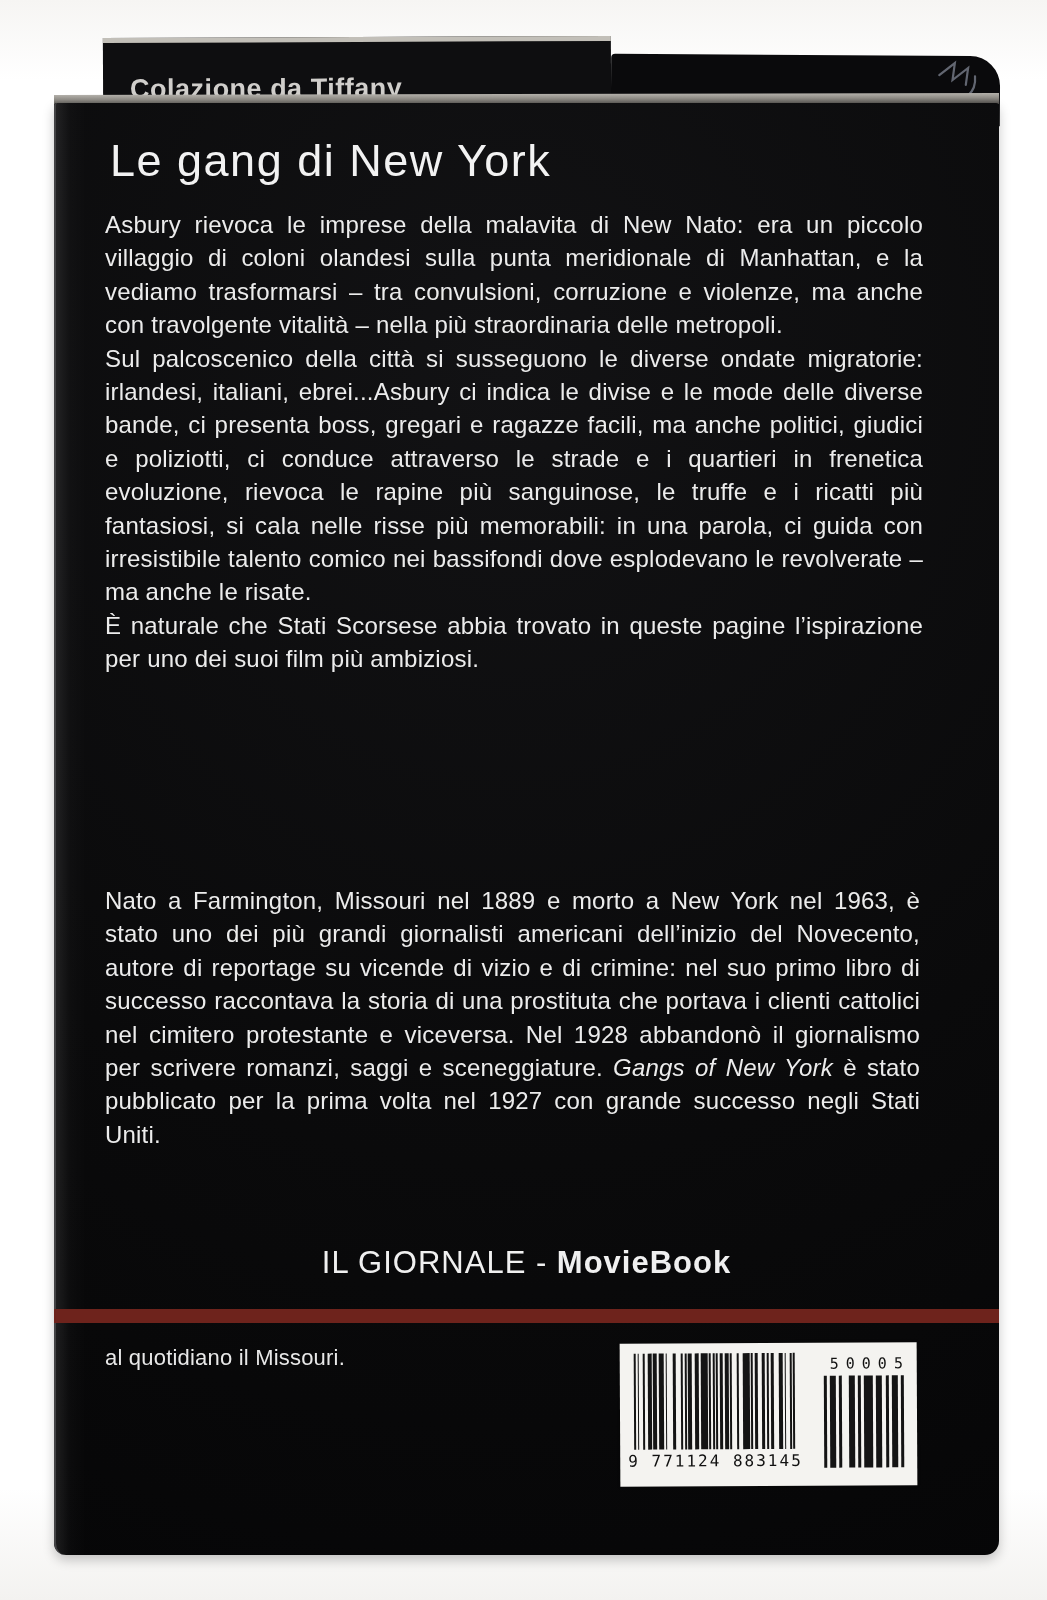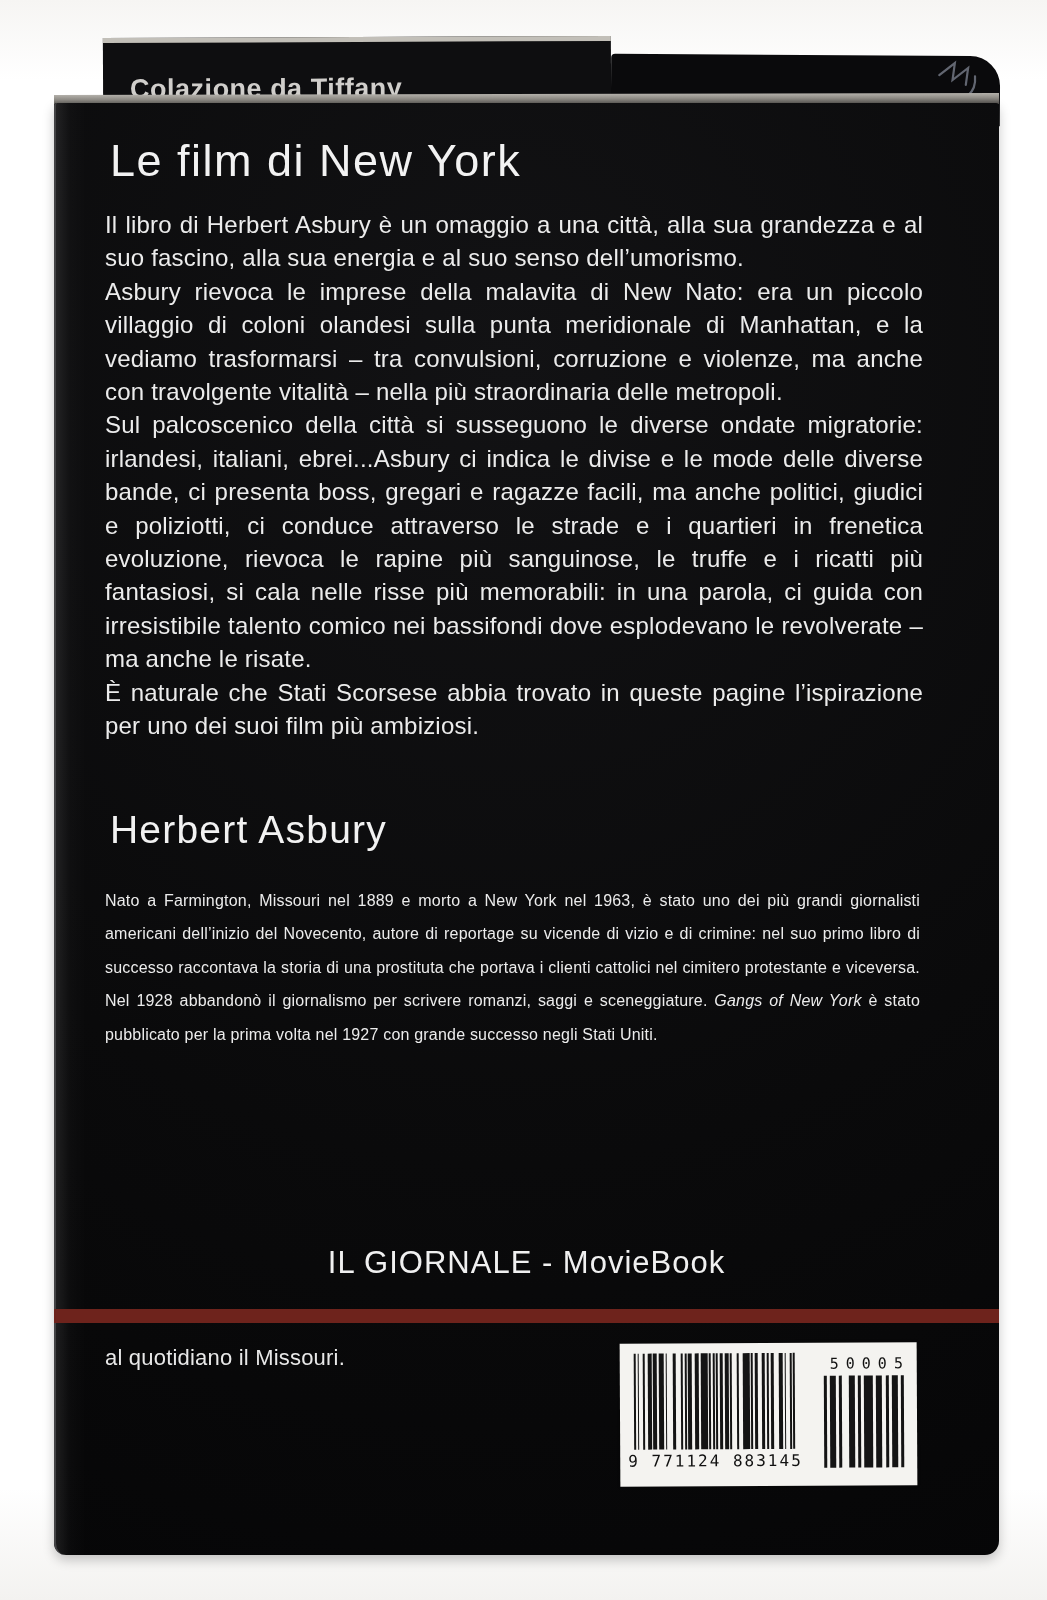--- a/index.html
+++ b/index.html
@@ -58,30 +58,30 @@
     color:#ececec;font-size:24px;line-height:33.4px;letter-spacing:.2px;
     text-align:justify;
   }
   .synopsis p{margin:0;}
   .author-heading{
     position:absolute;left:56px;top:705px;
     color:#f2f2f2;font-size:39px;font-weight:300;letter-spacing:1.2px;white-space:nowrap;
   }
   .bio{
     position:absolute;left:51px;top:781px;width:815px;
-    color:#ececec;font-size:16px;line-height:33.4px;letter-spacing:.2px;
+    color:#ececec;font-size:24px;line-height:33.4px;letter-spacing:.2px;
     text-align:justify;
   }
   .bio .it{font-style:italic;}
 
   .imprint{
     position:absolute;left:0;top:1142px;width:100%;
     text-align:center;color:#f0f0f0;font-size:31px;letter-spacing:1px;white-space:nowrap;
   }
-  .imprint .bold{font-weight:normal;}
+  .imprint .bold{font-weight:bold;}
 
   .stripe{
     position:absolute;left:0;top:1206px;width:100%;height:14px;
     background:#6e231c;
   }
 
   .note{
     position:absolute;left:51px;top:1240px;
     color:#e8e8e8;font-size:22px;line-height:29.5px;letter-spacing:.2px;
   }
@@ -120,30 +120,28 @@
   <div class="board">
     <svg class="corner-mark" width="46" height="34" viewBox="0 0 46 34">
       <path d="M2 24 L10 6 L16 22 L24 4 L30 20 M34 8 C38 14 40 20 37 28" stroke="#b9c2d6" fill="none" stroke-width="2.2" stroke-linecap="round"></path>
     </svg>
   </div>
 
   <div class="pages-edge"></div>
 
   <div class="cover">
 
-    <div class="cover-title">Le film di New York</div>
+    <div class="cover-title">Le gang di New York</div>
 
     <div class="synopsis">
-      <p>Il libro di Herbert Asbury è un omaggio a una città, alla sua grandezza e al suo fascino, alla sua energia e al suo senso dell’umorismo.</p>
       <p>Asbury rievoca le imprese della malavita di New Nato: era un piccolo villaggio di coloni olandesi sulla punta meridionale di Manhattan, e la vediamo trasformarsi – tra convulsioni, corruzione e violenze, ma anche con travolgente vitalità – nella più straordinaria delle metropoli.</p>
       <p>Sul palcoscenico della città si susseguono le diverse ondate migratorie: irlandesi, italiani, ebrei...Asbury ci indica le divise e le mode delle diverse bande, ci presenta boss, gregari e ragazze facili, ma anche politici, giudici e poliziotti, ci conduce attraverso le strade e i quartieri in frenetica evoluzione, rievoca le rapine più sanguinose, le truffe e i ricatti più fantasiosi, si cala nelle risse più memorabili: in una parola, ci guida con irresistibile talento comico nei bassifondi dove esplodevano le revolverate – ma anche le risate.</p>
       <p>È naturale che Stati Scorsese abbia trovato in queste pagine l’ispirazione per uno dei suoi film più ambiziosi.</p>
     </div>
 
-    <div class="author-heading">Herbert Asbury</div>
 
     <div class="bio">
       <span>Nato a Farmington, Missouri nel 1889 e morto a New York nel 1963, è stato uno dei più grandi giornalisti americani dell’inizio del Novecento, autore di reportage su vicende di vizio e di crimine: nel suo primo libro di successo raccontava la storia di una prostituta che portava i clienti cattolici nel cimitero protestante e viceversa. Nel 1928 abbandonò il giornalismo per scrivere romanzi, saggi e sceneggiature. </span><span class="it">Gangs of New York</span><span> è stato pubblicato per la prima volta nel 1927 con grande successo negli Stati Uniti.</span>
     </div>
 
     <div class="imprint">
       <span>IL GIORNALE - </span><span class="bold">MovieBook</span>
     </div>
 
     <div class="stripe"></div>

